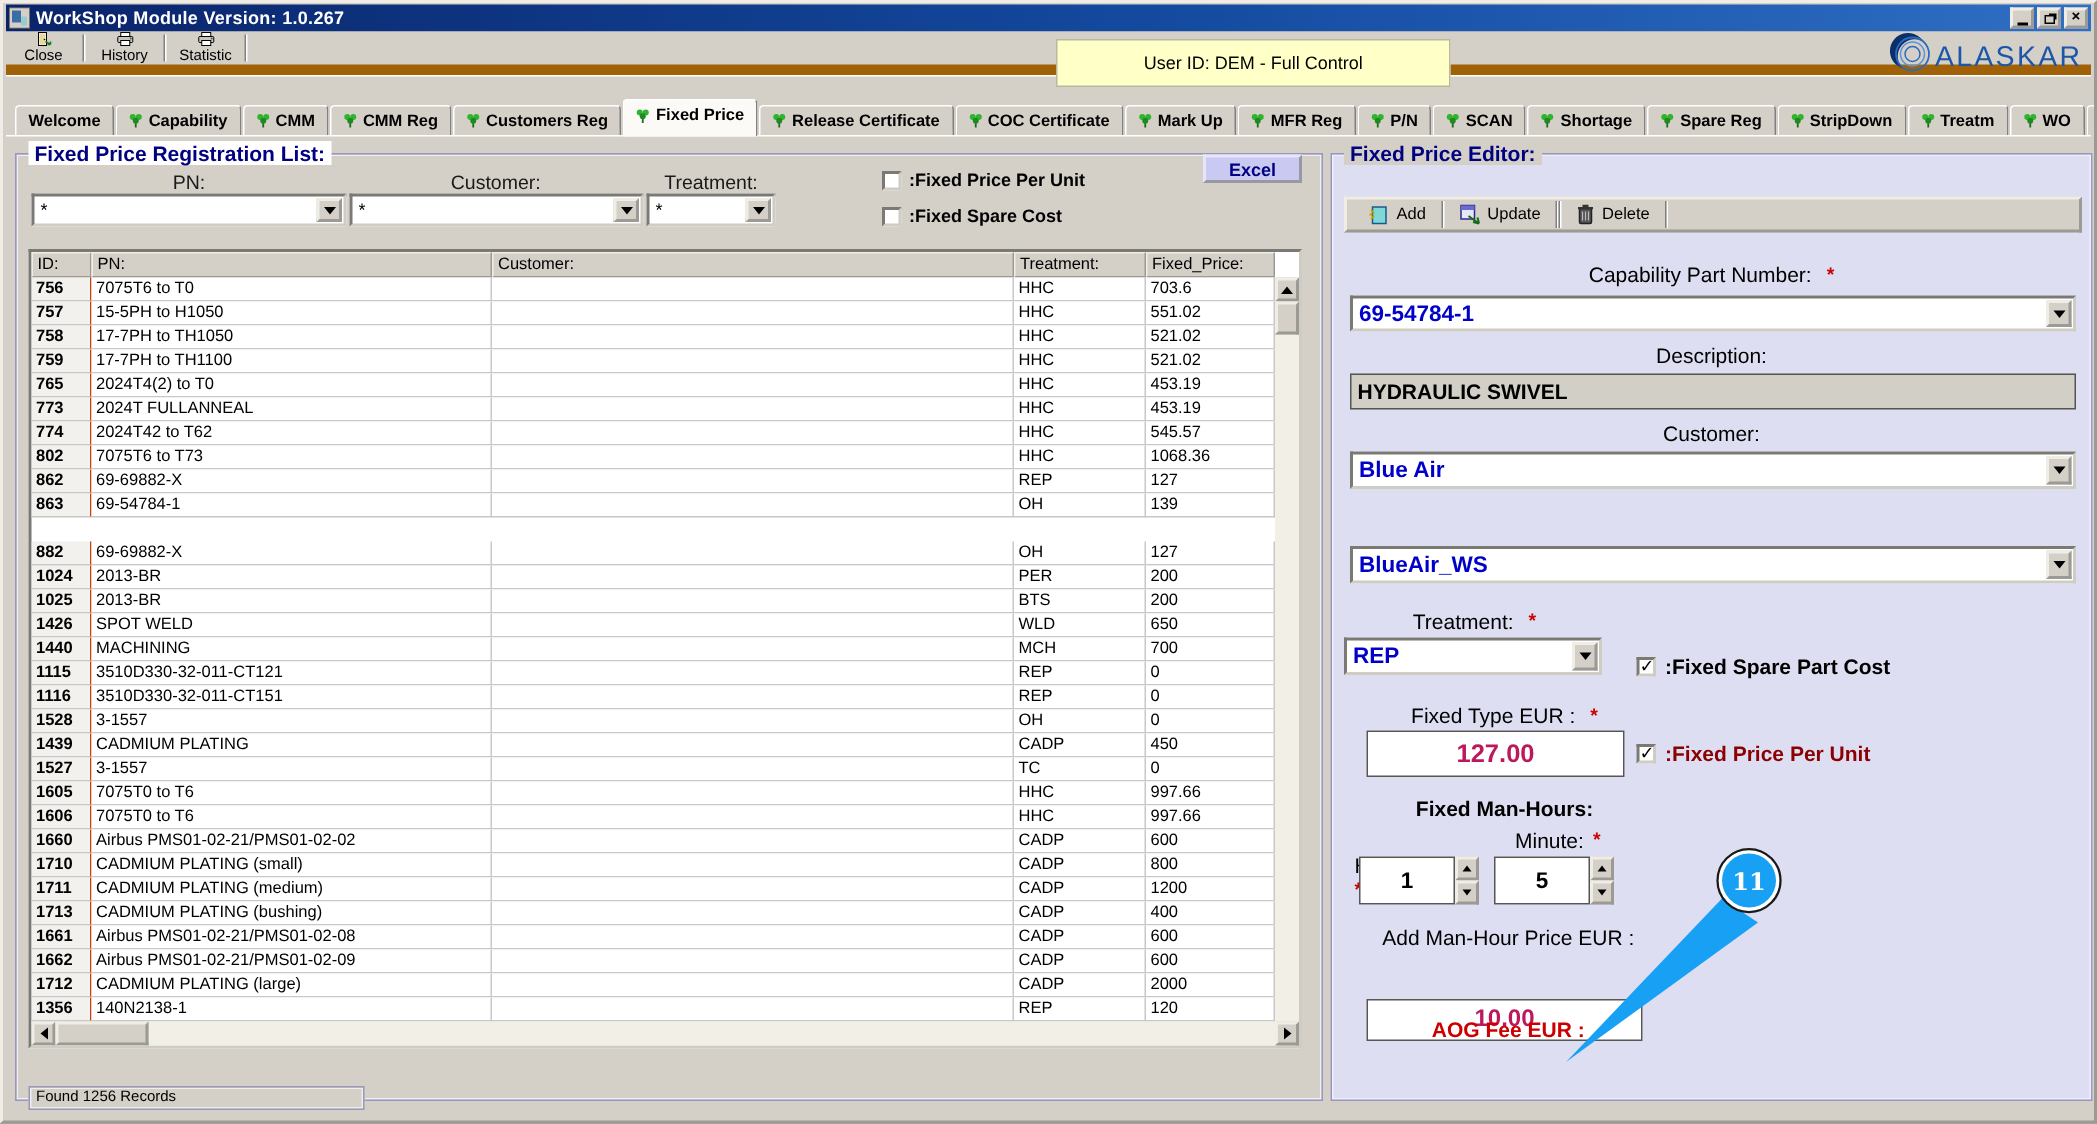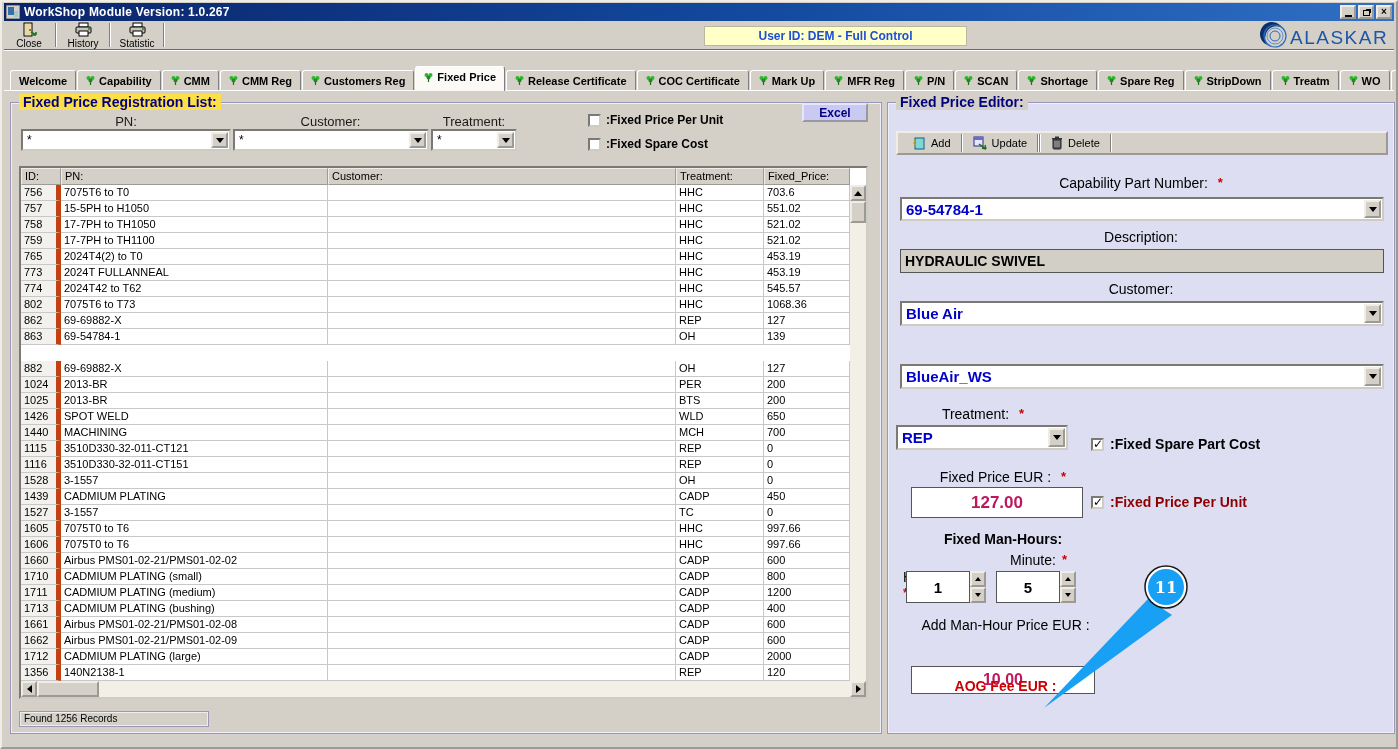--- a/index.html
+++ b/index.html
@@ -12,36 +12,36 @@
     background:linear-gradient(90deg,#0a246a 0%,#134aa0 55%,#2f6fc4 100%);
     color:#fff; display:flex; align-items:center; padding:0 2px; }
   .titlebar .apptitle { font-size:12px; font-weight:bold; margin-left:4px; letter-spacing:.2px; }
   .appicon { width:14px; height:14px; flex:0 0 auto; }
   .winbtns { margin-left:auto; display:flex; gap:2px; }
   .winbtn { width:16px; height:14px; background:#d4d0c8; border:2px outset #f0ede6; display:flex; align-items:center; justify-content:center; font-size:10px; font-weight:bold; color:#000; line-height:1; }
   .glyph-min { width:7px; height:2px; background:#000; margin-top:7px; }
   .glyph-rest { width:7px; height:6px; border:1px solid #000; box-shadow:2px -2px 0 -1px #000; margin-top:1px; }
 
   
-  .toolbar { position:absolute; left:2px; top:19px; right:2px; height:29px; background:#d4d0c8; border-bottom:1px solid #a16207; box-shadow:0 1px 0 #fff; display:flex; align-items:stretch; }
+  .toolbar { position:absolute; left:2px; top:19px; right:2px; height:29px; background:#d4d0c8; border-bottom:7px solid #a16207; box-shadow:0 1px 0 #fff; display:flex; align-items:stretch; }
   .tbtn { width:50px; display:flex; flex-direction:column; align-items:center; justify-content:center; gap:1px; font-size:10px; color:#000; }
   .tbsep { width:2px; margin:2px 1px; border-left:1px solid #808080; border-right:1px solid #fff; }
-  .userbanner { position:absolute; left:700px; top:5px; width:263px; height:20px; background:#ffffc8; border:1px solid #b8b8a0; display:flex; align-items:center; justify-content:center; font-size:12px; font-weight:bold; color:#1d4ed8; }
+  .userbanner { position:absolute; left:700px; top:5px; width:263px; height:32px; background:#ffffc8; border:1px solid #b8b8a0; display:flex; align-items:center; justify-content:center; font-size:12px; font-weight:normal; color:#000000; }
   .logo { position:absolute; right:6px; top:0px; }
 
   
   .tabstrip { position:absolute; left:8px; top:64px; right:2px; height:25px; display:flex; align-items:flex-end; }
   .tab { display:inline-flex; align-items:center; gap:4px; padding:3px 8px 4px 8px; height:21px; background:#d4d0c8; border:1px solid #808080; border-bottom:none; border-top-color:#fff; border-left-color:#fff; border-radius:3px 3px 0 0; font-size:11px; font-weight:bold; color:#000; margin-right:1px; white-space:nowrap; }
   .tab.active { background:#fbfaf7; height:25px; padding-bottom:7px; position:relative; z-index:3; }
   .tabicon { width:9px; height:11px; display:inline-block; flex:0 0 auto; }
   .contentpanel { position:absolute; left:2px; top:88px; right:2px; bottom:2px; background:#d4d0c8; border-top:1px solid #fff; }
 
   
   .fieldset { position:absolute; border:1px solid #9a98b8; box-shadow:inset 0 0 0 1px #eef; }
-  .fs-legend { position:absolute; top:-9px; left:8px; padding:0 4px; background:#fde047; font-size:14px; font-weight:bold; color:#000080; white-space:nowrap; }
+  .fs-legend { position:absolute; top:-9px; left:8px; padding:0 4px; background:#ffffff; font-size:14px; font-weight:bold; color:#000080; white-space:nowrap; }
   .fs-list { left:8px; top:100px; width:872px; height:632px; background:#d4d0c8; }
   .fs-editor { left:885px; top:100px; width:508px; height:632px; background:#dedef2; }
   .combo { position:relative; background:#fff; border:2px inset #cfccc4; }
   .combo .val { position:absolute; left:4px; top:0; bottom:0; right:20px; display:flex; align-items:center; overflow:hidden; white-space:nowrap; }
   .combo .drop { position:absolute; right:1px; top:1px; bottom:1px; width:17px; background:#d4d0c8; border:2px outset #f0ede6; display:flex; align-items:center; justify-content:center; }
   .arr-dn { width:0; height:0; border-left:4px solid transparent; border-right:4px solid transparent; border-top:5px solid #000; }
   .arr-up { width:0; height:0; border-left:4px solid transparent; border-right:4px solid transparent; border-bottom:5px solid #000; }
   .arr-lf { width:0; height:0; border-top:4px solid transparent; border-bottom:4px solid transparent; border-right:5px solid #000; }
   .arr-rt { width:0; height:0; border-top:4px solid transparent; border-bottom:4px solid transparent; border-left:5px solid #000; }
   .cb { width:13px; height:13px; background:#fff; border:2px inset #cfccc4; position:relative; flex:0 0 auto; }
@@ -52,27 +52,27 @@
   .flt-label { position:absolute; font-size:13px; color:#1a1a1a; text-align:center; }
   .excelbtn { position:absolute; left:800px; top:101px; width:66px; height:19px; background:#c9c9f2; border:2px outset #e6e6fa; font-size:12px; color:#000080; display:flex; align-items:center; justify-content:center; z-index:5;font-weight:bold; }
   .lp-check { position:absolute; display:flex; align-items:center; gap:5px; font-size:12px; font-weight:bold; color:#000; }
 
   .gridwrap { position:absolute; left:8px; top:63px; width:849px; height:533px; border:2px inset #cfccc4; background:#fff; overflow:hidden; }
   .ghead { display:flex; height:17px; }
   .hcell { background:#d4d0c8; border:1px outset #f0ede6; font-size:11px; color:#000; padding:1px 3px; overflow:hidden; white-space:nowrap; }
   .grow { display:flex; height:16px; }
   .grow.sel .gcell { background:#c7c7f3;margin-top:29px; }
   .gcell { font-size:11px; color:#000; padding:1px 3px; border-right:1px solid #c8c8c8; border-bottom:1px solid #c8c8c8; overflow:hidden; white-space:nowrap; background:#fff; }
-  .gcell.c0 { background:#f2f1ee; border-right:5px solid #c2410c; }
+  .gcell.c0 { background:#f2f1ee; border-right:1px solid #c2410c;font-weight:bold; }
   .c0 { width:40px; flex:0 0 40px; } .c1 { width:267px; flex:0 0 267px; } .c2 { width:348px; flex:0 0 348px; } .c3 { width:88px; flex:0 0 88px; } .c4 { width:86px; flex:0 0 86px; }
   .vscroll { position:absolute; right:0; top:0; width:16px; height:513px; background:#f2f0e6; }
   .hscroll { position:absolute; left:0; bottom:0; height:16px; width:845px; background:#f2f0e6; }
   .sbtn { position:absolute; width:16px; height:16px; background:#d4d0c8; border:2px outset #f0ede6; display:flex; align-items:center; justify-content:center; }
   .sthumb { position:absolute; background:#d4d0c8; border:2px outset #f0ede6; }
-  .statusbox { position:absolute; left:8px; top:608px; width:190px; height:16px; border:1px solid #9a98b8; box-shadow:inset 0 0 0 1px #eee; font-size:10px; color:#000; padding:1px 4px; background:#d4d0c8; }
+  .statusbox { position:absolute; left:8px; top:621px; width:224px; height:16px; border:1px solid #9a98b8; box-shadow:inset 0 0 0 1px #eee; font-size:10px; color:#000; padding:1px 4px; background:#d4d0c8; }
 
   
   .etoolbar { position:absolute; left:8px; top:28px; width:492px; height:24px; background:#d4d0c8; border:2px outset #f0ede6; display:flex; align-items:center; padding:0 4px; }
   .ebtn { display:flex; align-items:center; gap:5px; font-size:11px; color:#000; padding:0 10px; height:20px; }
   .esep { width:2px; height:18px; border-left:1px solid #808080; border-right:1px solid #fff; }
   .elabel-row { position:absolute; left:0; width:100%; display:flex; justify-content:center; align-items:flex-start; gap:10px; font-size:14px; color:#000; }
   .ecombo-val { font-size:15px; font-weight:bold; color:#0000c8; }
   .efield { position:absolute; }
   .descfield { background:#d2cfc6; border:1px solid #555; font-size:14px; font-weight:bold; color:#000; display:flex; align-items:center; padding:0 4px; }
   .numinput { background:#fff; border:1px solid #555; display:flex; align-items:center; justify-content:center; font-weight:bold; color:#be185d; position:relative; }
@@ -671,21 +671,21 @@
       <span class="drop">
           <span class="arr-dn"></span>
         </span>
     </div>
     <div class="ed-check" style="left:203px; top:333px;">
       <span class="cb checked"></span>
       <span>:Fixed Spare Part Cost</span>
     </div>
 
     <div class="elabel-row" style="top:366px; width:230px;">
-      <span>Fixed Price EUR :</span>
+      <span>Fixed Type EUR :</span>
       <span class="req">*</span>
     </div>
     <div class="efield numinput" style="left:23px; top:384px; width:172px; height:31px; font-size:17px;">
       <span>127.00</span>
     </div>
     <div class="ed-check" style="left:203px; top:391px; color:#8b0000;">
       <span class="cb checked"></span>
       <span>:Fixed Price Per Unit</span>
     </div>
 

